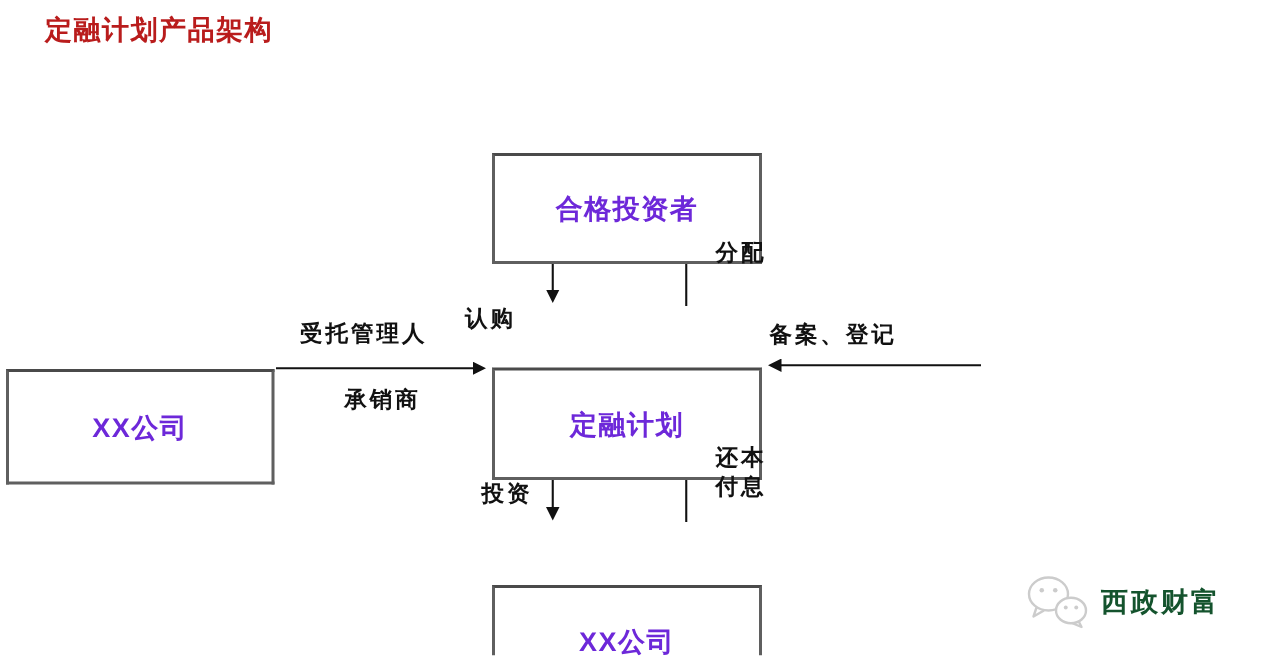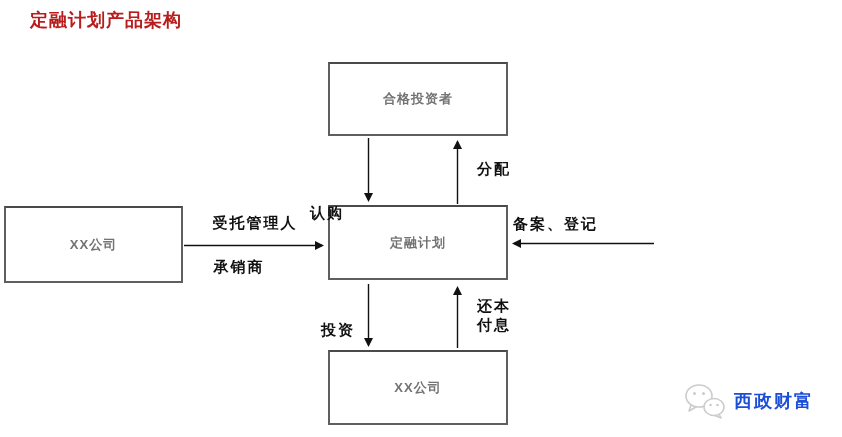--- a/index.html
+++ b/index.html
@@ -24,26 +24,27 @@
     color: #b91c1c;
     letter-spacing: 1px;
   }
   .box {
     position: absolute;
     border: 2px solid #5f5f5f;
     background: #ffffff;
     display: flex;
     align-items: center;
     justify-content: center;
-    font-size: 13px;
+    font-size: 18px;
     font-weight: bold;
-    color: #737373;
+    color: #6d28d9;
     letter-spacing: 1px;
     box-sizing: border-box;
     border-top-color: #4a4a4a;
+    margin-top: 40px;
   }
   .box-investors      { left: 328px; top: 62px;  width: 180px; height: 74px; }
   .box-plan           { left: 328px; top: 205px; width: 180px; height: 75px; }
   .box-company-left   { left: 4px;   top: 206px; width: 179px; height: 77px; }
   .box-exchange       { left: 655px; top: 205px; width: 180px; height: 78px; }
   .box-company-bottom { left: 328px; top: 350px; width: 180px; height: 75px; }
 
   .arrows {
     position: absolute;
     left: 0; top: 0;
@@ -56,40 +57,40 @@
     position: absolute;
     font-size: 15px;
     font-weight: bold;
     color: #111111;
     letter-spacing: 2px;
     white-space: pre-line;
     line-height: 19px;
   }
   .lbl-subscribe   { left: 299px; top: 159px; width: 56px;  text-align: center; margin-top: 44px; }
   .lbl-distribute  { left: 466px; top: 159px; width: 56px;  text-align: center; }
-  .lbl-trustee     { left: 200px; top: 213px; width: 110px; text-align: center; }
-  .lbl-underwriter { left: 184px; top: 257px; width: 110px; text-align: center; }
+  .lbl-trustee     { left: 200px; top: 213px; width: 110px; text-align: left; }
+  .lbl-underwriter { left: 200px; top: 257px; width: 110px; text-align: center; }
   .lbl-filing      { left: 513px; top: 214px; width: 124px; text-align: left; }
   .lbl-invest      { left: 299px; top: 320px; width: 56px;  text-align: right; }
   .lbl-repay       { left: 466px; top: 296px; width: 56px;  text-align: center; }
 
   .watermark {
     position: absolute;
     left: 684px;
     top: 383px;
     display: flex;
     align-items: center;
     gap: 8px;
     color: #cbcbcb;
   }
   .watermark-text {
     font-size: 18px;
     font-weight: bold;
     letter-spacing: 2px;
-    color: #1d4ed8;
+    color: #14532d;
   }
 </style>
 </head>
 <body>
 
 <div class="canvas">
 
   <div class="title">定融计划产品架构</div>
 
   <svg class="arrows" width="842" height="437" viewBox="0 0 842 437" xmlns="http://www.w3.org/2000/svg">

